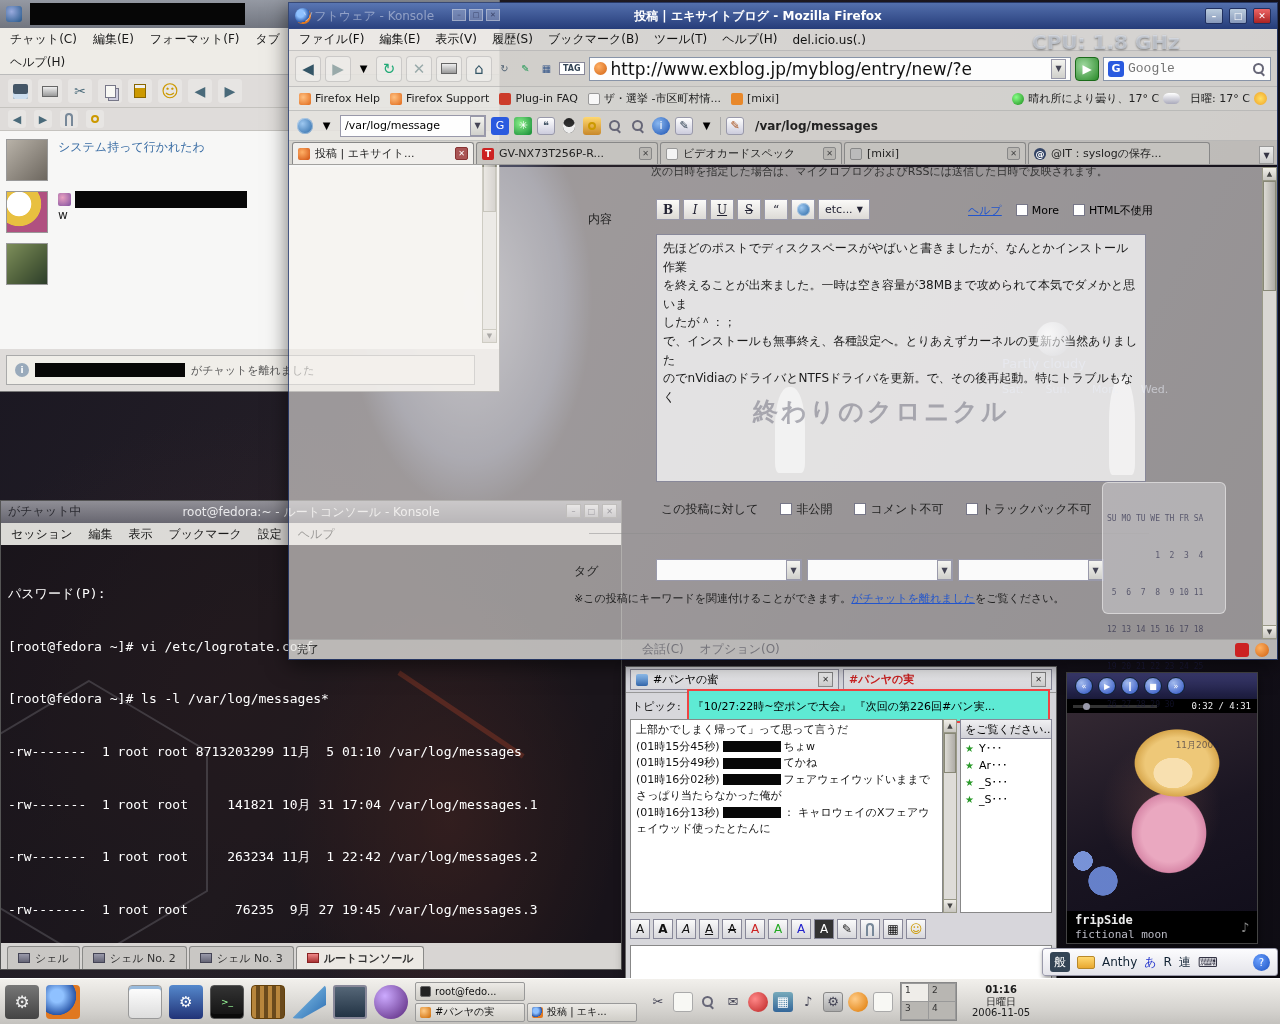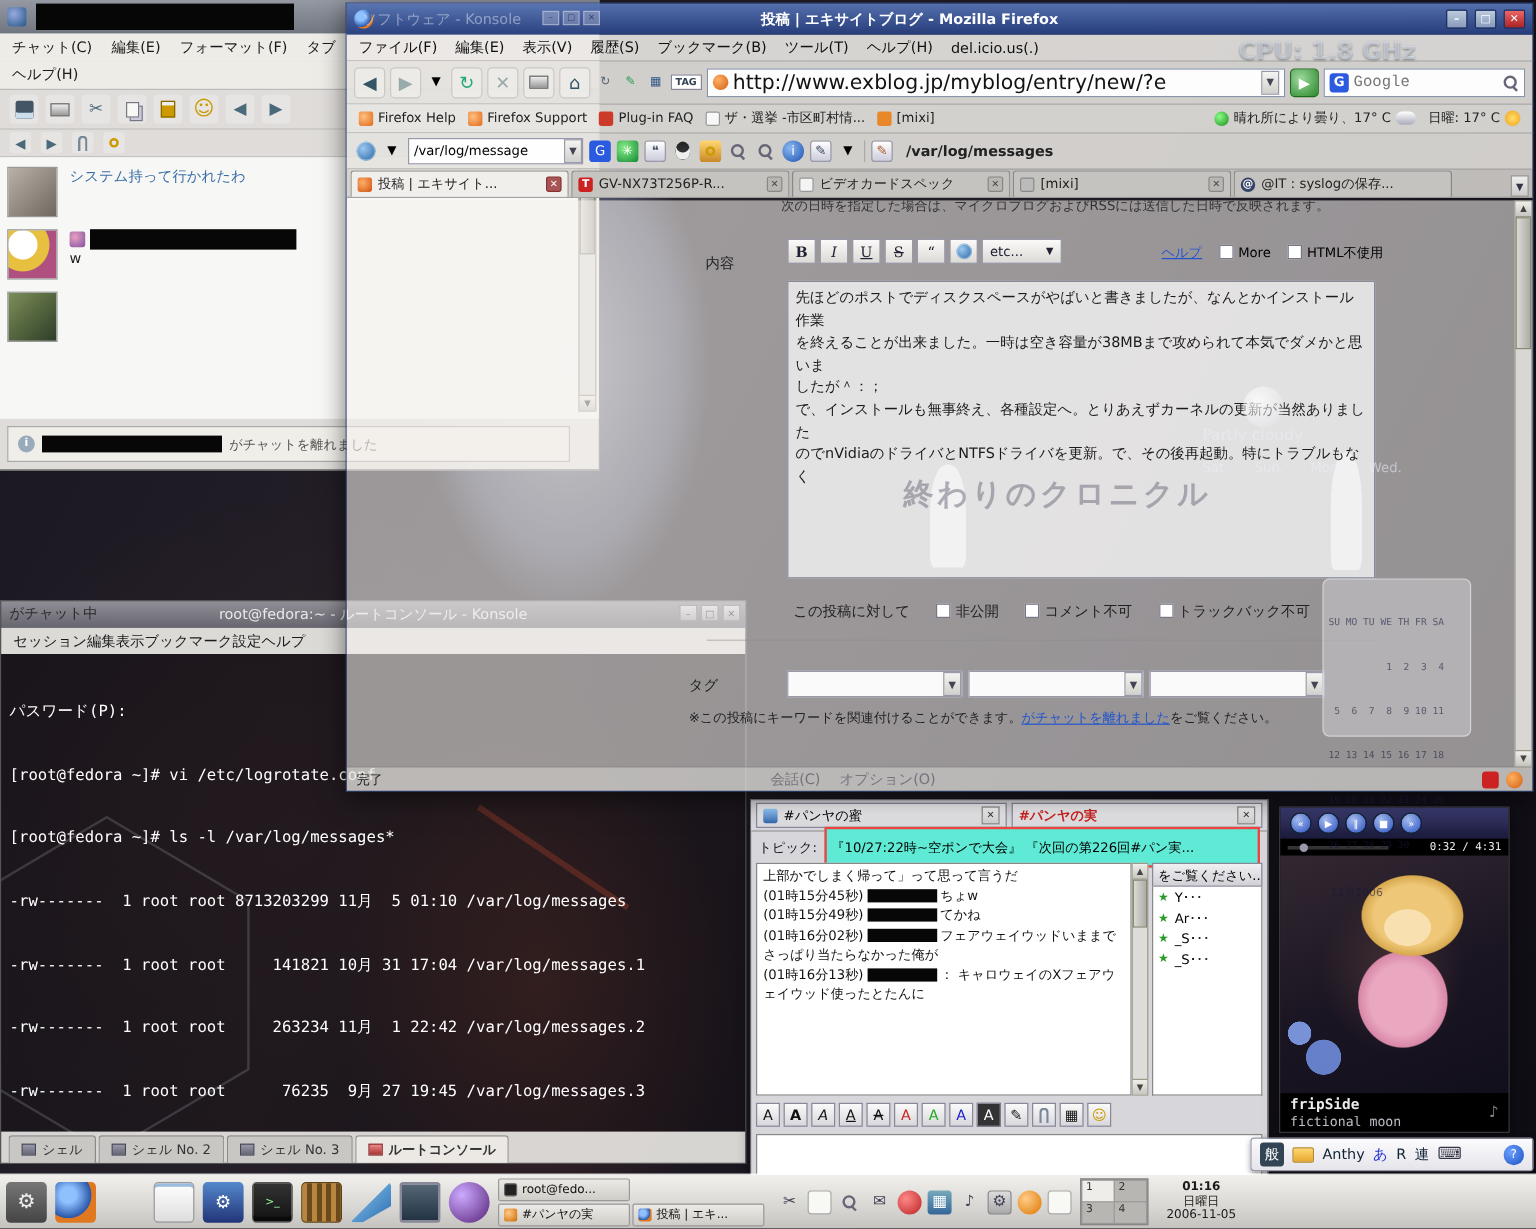--- a/index.html
+++ b/index.html
@@ -54,21 +54,21 @@
 .chat-sb{position:absolute;right:2px;top:140px;bottom:48px;width:15px}
 .chat-leave{position:absolute;bottom:6px;left:6px;right:24px;height:30px;border:1px solid #aaa;background:rgba(240,238,234,.95);display:flex;align-items:center;gap:6px;padding:0 8px;color:#555;font-size:11px}
 .leave-redact{width:150px;height:14px;background:#070707}
 .i-info{width:14px;height:14px;border-radius:50%;background:#9ab;color:#fff;font-size:9px;display:flex;align-items:center;justify-content:center;font-weight:bold}
 .g-chatstatus{left:8px;top:503px;font-size:12px;color:rgba(25,25,30,.85);z-index:4;position:absolute}
 
 .konsole{left:0;top:500px;width:622px;height:470px;z-index:2;border:1px solid #555}
 .k-title{height:22px;background:linear-gradient(rgba(168,168,175,.82),rgba(118,118,128,.82));color:#e8e8ea;font-size:12px;display:flex;align-items:center;justify-content:center;position:relative}
 .k-wbtns{position:absolute;right:4px;top:3px;display:flex;gap:3px}
 .kwb{width:15px;height:14px;background:linear-gradient(#d8d8dc,#a0a0a8);border:1px solid #777;font-size:8px;color:#223;display:flex;align-items:center;justify-content:center}
-.k-menu{height:22px;background:rgba(236,234,230,.92);display:flex;padding:0 10px;align-items:center;font-size:12px;color:#1a1a1a}
+.k-menu{height:22px;background:rgba(236,234,230,.92);display:flex;gap:16px;padding:0 10px;align-items:center;font-size:12px;color:#1a1a1a}
 .k-term{position:absolute;top:44px;bottom:26px;left:0;right:0;background:rgba(18,14,16,.42);color:#fff;font:13px/1.35 "DejaVu Sans Mono","Liberation Mono",monospace;padding:5px 7px;white-space:pre;overflow:hidden}
 .k-tabs{position:absolute;bottom:0;left:0;right:0;height:26px;background:rgba(225,223,220,.95);display:flex;align-items:flex-end;gap:2px;padding:2px 6px 0}
 .k-tab{height:23px;display:flex;align-items:center;gap:5px;padding:0 10px;font-size:11px;background:#c9c7c4;border:1px solid #8a8a88;border-bottom:none;border-radius:3px 3px 0 0;color:#333}
 .k-tab.active{background:#ece9e4;font-weight:bold}
 .k-tabic{width:12px;height:10px;background:linear-gradient(#99a,#667);border:1px solid #445}
 .k-tabic.root{background:linear-gradient(#e88,#a33);border-color:#822}
 
 .ff{left:288px;top:2px;width:990px;height:658px;z-index:5;box-shadow:0 5px 20px rgba(0,0,0,.55);border:1px solid rgba(40,60,110,.85);font-size:12px}
 .ff-title{height:26px;background:linear-gradient(rgba(86,116,180,.95),rgba(38,62,126,.95));display:flex;align-items:center;padding:0 6px;gap:6px;color:#fff;font-weight:bold}
 .ff-title .tt{flex:1;text-align:center}
@@ -123,21 +123,21 @@
 .tabx{width:13px;height:13px;flex:0 0 auto;display:flex;align-items:center;justify-content:center;font-size:8px;color:#fff;background:#a55;border:1px solid #833;border-radius:2px}
 .tabx.grey{background:#b8b6b2;border-color:#888;color:#444}
 .tablist-btn{margin-left:auto;width:15px;height:18px;display:flex;align-items:center;justify-content:center;font-size:8px;color:#334;background:linear-gradient(#eee,#ccc);border:1px solid #999}
 .ff-content{position:absolute;top:164px;bottom:20px;left:0;right:0;background:rgba(244,242,238,.58);overflow:hidden}
 .ff-status{position:absolute;bottom:0;height:20px;left:0;right:0;background:rgba(231,229,225,.78);display:flex;align-items:center;padding:0 8px;font-size:11px;color:#222;border-top:1px solid rgba(150,150,150,.6)}
 .st-ic{width:14px;height:14px;margin-left:6px}
 .st-ic.red{background:#c22;border-radius:3px}
 .st-ic.orange{background:radial-gradient(circle at 35% 35%,#ffb060,#d06010);border-radius:50%}
 .cA{position:absolute}
 .fmt-btn{width:24px;height:21px;border:1px solid #99a;background:linear-gradient(#fbfaf8,#dcdad6);display:inline-flex;align-items:center;justify-content:center;font-size:12px;color:#223;font-family:"DejaVu Serif","Liberation Serif",serif}
-.etcbtn{height:21px;padding:0 6px;border:1px solid #99a;background:linear-gradient(#fbfaf8,#dcdad6);display:inline-flex;align-items:center;gap:19px;font-size:11px;color:#223}
+.etcbtn{height:21px;padding:0 6px;border:1px solid #99a;background:linear-gradient(#fbfaf8,#dcdad6);display:inline-flex;align-items:center;gap:4px;font-size:11px;color:#223}
 .cb{width:12px;height:12px;border:1px solid #778;background:#fff;display:inline-block;vertical-align:-2px;margin-right:4px}
 .ta-wrap{position:absolute;left:367px;top:67px;width:490px;height:248px;border:1px solid #889;background:rgba(255,255,255,.72)}
 .ta-wrap textarea{position:absolute;inset:0;border:none;outline:none;resize:none;background:transparent;font:12px/1.55 "DejaVu Sans","Liberation Sans",sans-serif;color:#1a1a1a;padding:4px 6px;z-index:2}
 .wmtext{position:absolute;left:96px;top:160px;font-size:25px;letter-spacing:3px;color:rgba(125,125,138,.6);font-weight:bold;z-index:1;white-space:nowrap}
 .wmfig{position:absolute;background:rgba(255,255,255,.55);border-radius:45% 45% 12% 12%;z-index:1}
 .taglink{color:#2255cc;text-decoration:underline}
 .ff-scroll{position:absolute;right:0;top:0;bottom:0;width:15px}
 
 .irc{left:625px;top:666px;width:432px;height:332px;z-index:3;background:rgba(226,226,230,.95);border:1px solid #666;font-size:11px;box-shadow:0 3px 10px rgba(0,0,0,.4)}
 .irc-head{height:26px;display:flex;gap:4px;padding:2px 4px;background:rgba(214,214,220,.95);border-bottom:1px solid #999}
@@ -224,21 +224,21 @@
 
 .g-cpu{left:1032px;top:30px;font-size:20px;font-weight:bold;color:rgba(225,235,250,.55);text-shadow:0 1px 2px rgba(0,0,0,.4)}
 .g-title{left:302px;top:8px;font-size:12px;color:rgba(240,242,250,.45)}
 .g-btns{left:452px;top:9px;display:flex;gap:3px}
 .g-btns span{width:14px;height:12px;background:rgba(220,220,230,.3);border:1px solid rgba(255,255,255,.35);font-size:7px;color:rgba(10,10,40,.55);display:flex;align-items:center;justify-content:center}
 .g-weather{left:1002px;top:356px;width:250px;color:rgba(235,238,248,.55)}
 .g-moon{position:absolute;left:34px;top:-34px;width:34px;height:34px;border-radius:50%;background:radial-gradient(circle at 35% 35%,rgba(255,255,255,.75),rgba(200,205,220,.15))}
 .g-cond{font-size:13px;margin-bottom:12px}
 .g-days{display:flex;gap:22px;font-size:11px}
 .g-cal{left:1102px;top:482px;width:124px;height:132px;background:rgba(248,248,252,.3);border:1px solid rgba(255,255,255,.45);border-radius:6px;padding:5px 4px 3px;font:8px/1.55 "DejaVu Sans Mono","Liberation Mono",monospace;color:rgba(25,25,60,.6);white-space:pre}
-.g-calft{display:flex;justify-content:flex-start;font-family:"DejaVu Sans","Liberation Sans",sans-serif;font-size:9px;margin-top:3px;padding:0 2px}
+.g-calft{display:flex;justify-content:flex-end;font-family:"DejaVu Sans","Liberation Sans",sans-serif;font-size:9px;margin-top:3px;padding:0 2px}
 .g-ircmenu{left:642px;top:641px;font-size:12px;color:rgba(70,70,82,.6)}
 </style>
 </head>
 <body>
 
 <div class="screen">
 
   <div class="wallpaper">
     <svg class="hexagon" width="250" height="290" viewBox="0 0 250 290">
         <polygon points="125,5 243,75 243,215 125,285 7,215 7,75" fill="none" stroke="rgba(225,230,240,0.55)" stroke-width="2"></polygon>

